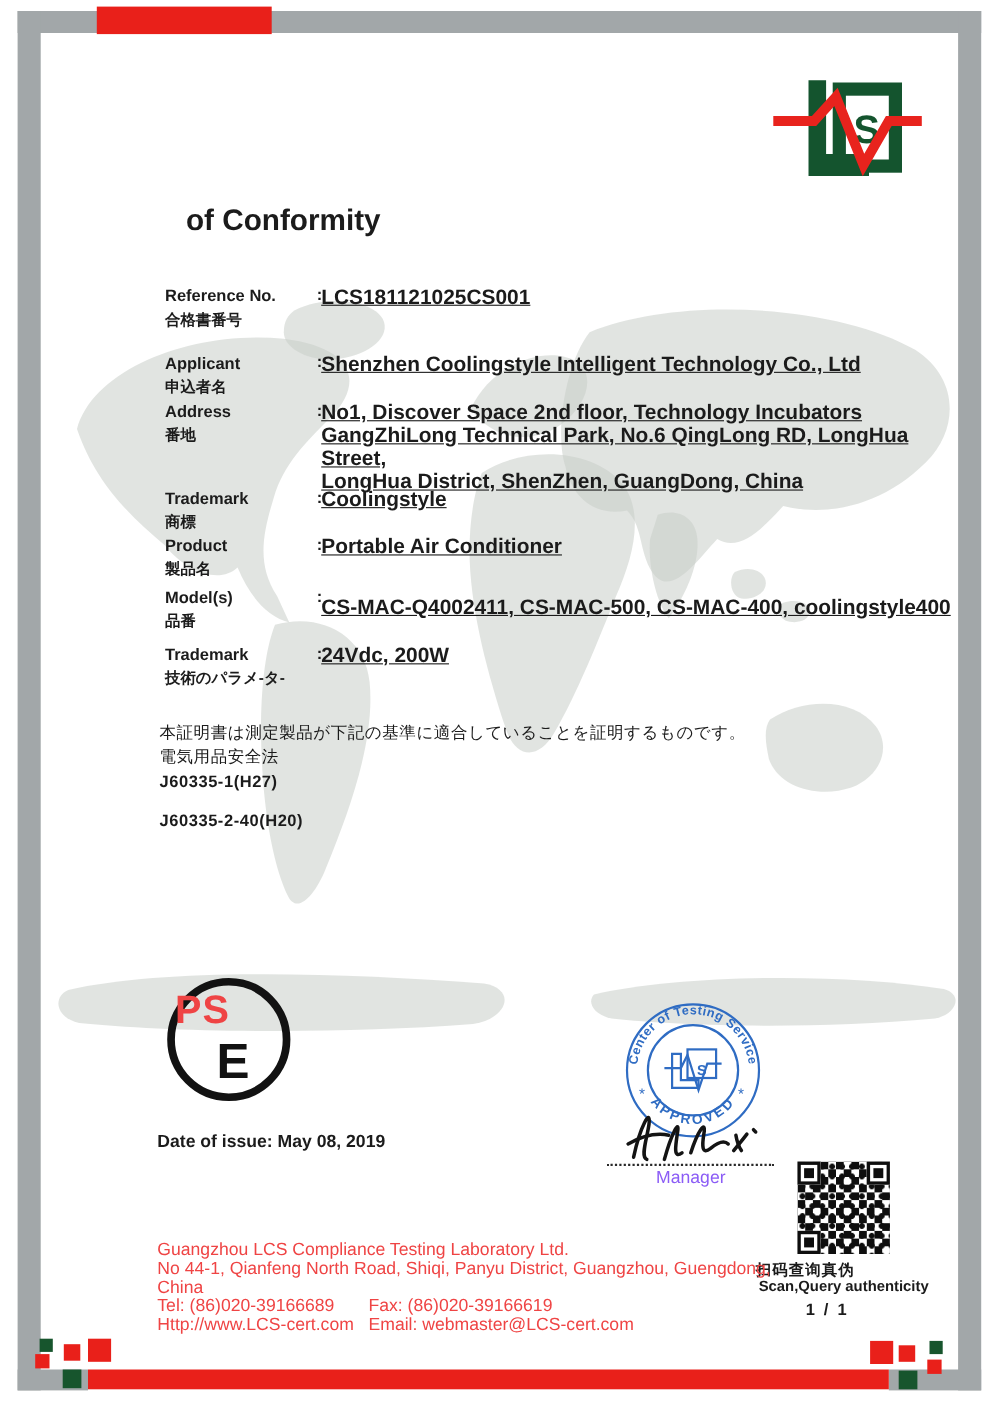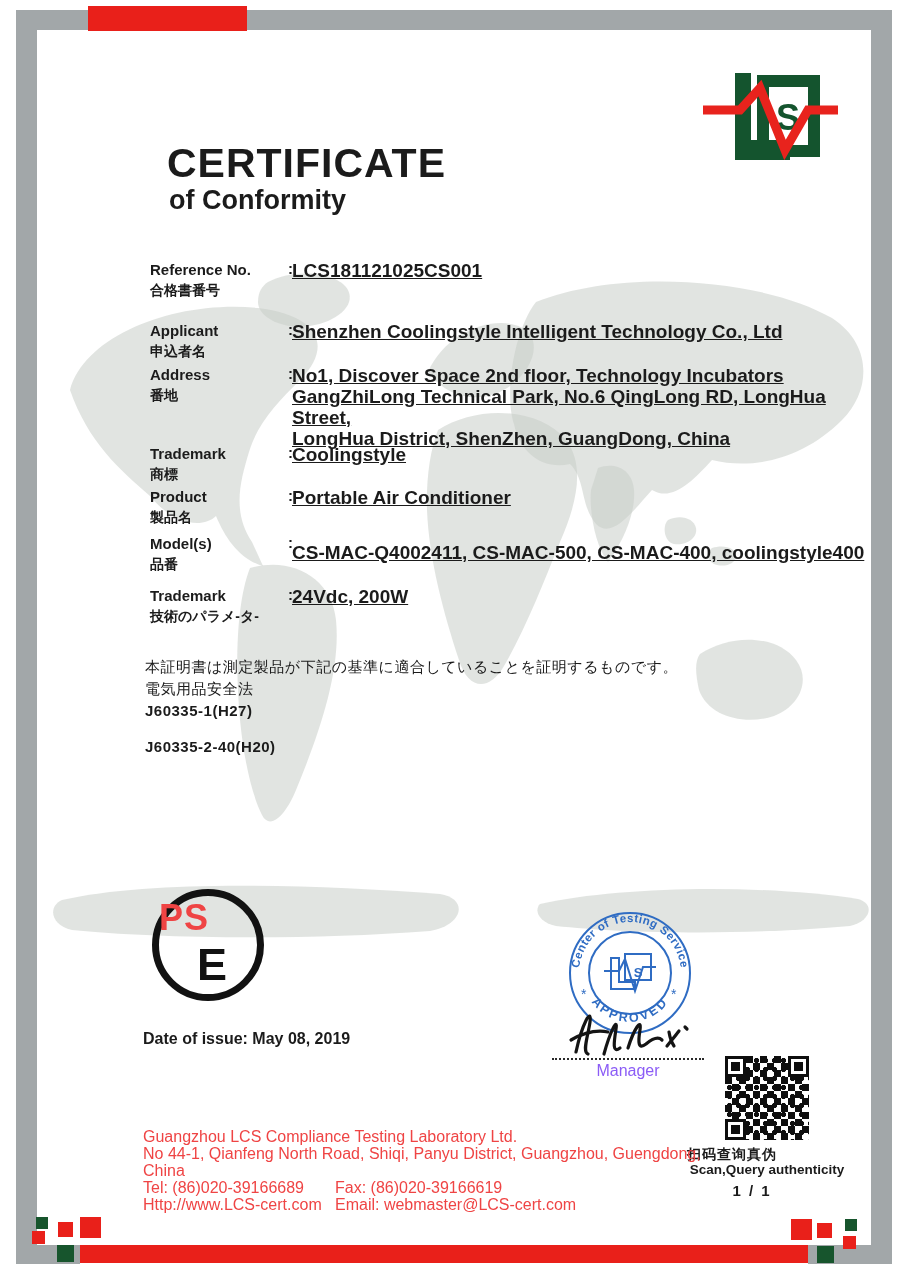--- a/index.html
+++ b/index.html
@@ -111,21 +111,20 @@
 <div class="content">
 
   <svg class="abs" style="left:695px;top:60px;" width="175" height="120" viewBox="0 0 175 120">
     <rect x="62" y="15" width="63" height="82" fill="#14542e"></rect>
     <rect x="74" y="27" width="39" height="58" fill="#ffffff"></rect>
     <path d="M40,13 H56 V80 H95 V100 H40 Z" fill="#14542e"></path>
     <text x="93" y="70" font-size="36" font-weight="700" fill="#14542e" text-anchor="middle" font-family="Liberation Sans, DejaVu Sans, sans-serif">S</text>
     <polyline points="8,50 45,50 65,28 90,90 113,50 143,50" fill="none" stroke="#e8231d" stroke-width="9"></polyline>
   </svg>
 
-  <div class="title1">CERTIFICATE</div>
   <div class="title2">of Conformity</div>
 
   <div class="frow" style="top:260px;">
     <div class="flabel"><span>Reference No.</span><br>
       <span class="jp">合格書番号</span></div>
     <div class="fcolon">:</div>
     <div class="fvalue">LCS181121025CS001</div>
   </div>
 
   <div class="frow" style="top:321px;">

